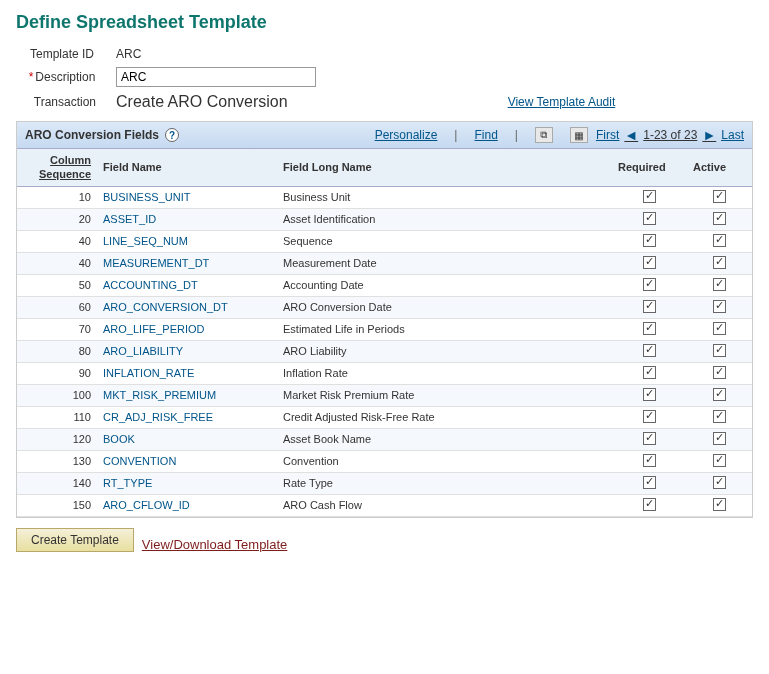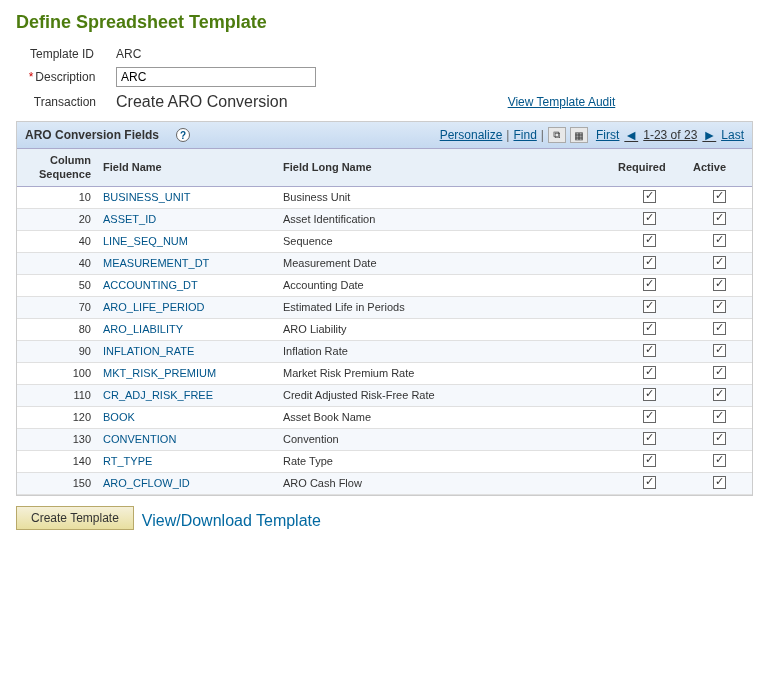--- a/index.html
+++ b/index.html
@@ -9,21 +9,21 @@
       background: #fff;
       color: #333;
       width: 769px;
     }
     .page-container {
       padding: 12px 16px;
     }
     .page-title {
       font-size: 18px;
       font-weight: bold;
-      color: #4d7c0f;
+      color: #0f766e;
       margin-bottom: 14px;
     }
     .form-section {
       margin-bottom: 10px;
     }
     .form-row {
       display: flex;
       align-items: center;
       margin-bottom: 6px;
     }
@@ -83,21 +83,21 @@
       background: linear-gradient(to bottom, #dce9f7, #c5d9f0);
       padding: 5px 8px;
       display: flex;
       align-items: center;
       justify-content: space-between;
       border-bottom: 1px solid #aac;
     }
     .table-title-area {
       display: flex;
       align-items: center;
-      gap: 17px;
+      gap: 6px;
     }
     .table-title {
       font-weight: bold;
       font-size: 12px;
       color: #333;
     }
     .help-icon {
       display: inline-flex;
       align-items: center;
       justify-content: center;
@@ -107,21 +107,21 @@
       background: #fff;
       border: 1px solid #666;
       font-size: 10px;
       color: #00558a;
       font-weight: bold;
       cursor: pointer;
     }
     .table-controls {
       display: flex;
       align-items: center;
-      gap: 4px;
+      gap: 17px;
       font-size: 12px;
     }
     .table-controls a {
       color: #00558a;
       text-decoration: underline;
       cursor: pointer;
     }
     .table-controls .separator {
       color: #666;
     }
@@ -226,26 +226,28 @@
     .create-btn {
       background: linear-gradient(to bottom, #f5f0d8, #e8dfa0);
       border: 1px solid #b8a96a;
       padding: 4px 14px;
       font-size: 12px;
       cursor: pointer;
       color: #333;
       font-weight: normal;
     }
     .download-link {
-      color: #0369a1;
-      font-size: 16px;
+      color: #7f1d1d;
+      text-decoration: underline;
+      font-size: 13px;
       cursor: pointer;
     }
     .col-seq-header {
       line-height: 1.3;
+      text-decoration: underline;
     }
   </style>
 </head>
 <body>
 
 <div class="page-container">
 
   <div class="page-title">Define Spreadsheet Template</div>
 
   <div class="form-section">
@@ -334,20 +336,27 @@
               <td class="center-col"><span class="checkbox-icon checked"></span></td>
             </tr>
             <tr>
               <td class="seq-col">50</td>
               <td class="field-name">ACCOUNTING_DT</td>
               <td class="field-long-name">Accounting Date</td>
               <td class="center-col"><span class="checkbox-icon checked"></span></td>
               <td class="center-col"><span class="checkbox-icon checked"></span></td>
             </tr>
             <tr>
+              <td class="seq-col">60</td>
+              <td class="field-name">ARO_CONVERSION_DT</td>
+              <td class="field-long-name">ARO Conversion Date</td>
+              <td class="center-col"><span class="checkbox-icon checked"></span></td>
+              <td class="center-col"><span class="checkbox-icon checked"></span></td>
+            </tr>
+            <tr>
               <td class="seq-col">70</td>
               <td class="field-name">ARO_LIFE_PERIOD</td>
               <td class="field-long-name">Estimated Life in Periods</td>
               <td class="center-col"><span class="checkbox-icon checked"></span></td>
               <td class="center-col"><span class="checkbox-icon checked"></span></td>
             </tr>
             <tr>
               <td class="seq-col">80</td>
               <td class="field-name">ARO_LIABILITY</td>
               <td class="field-long-name">ARO Liability</td>

